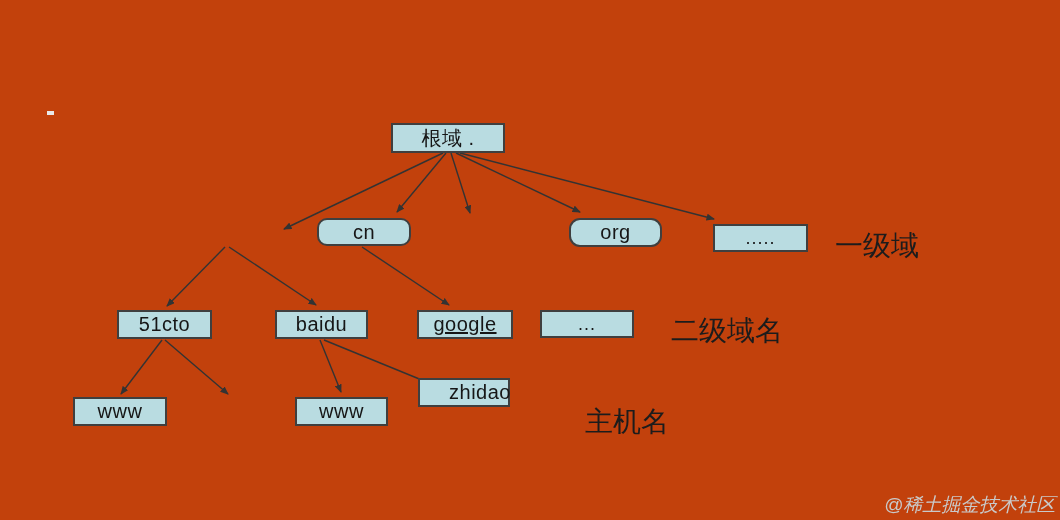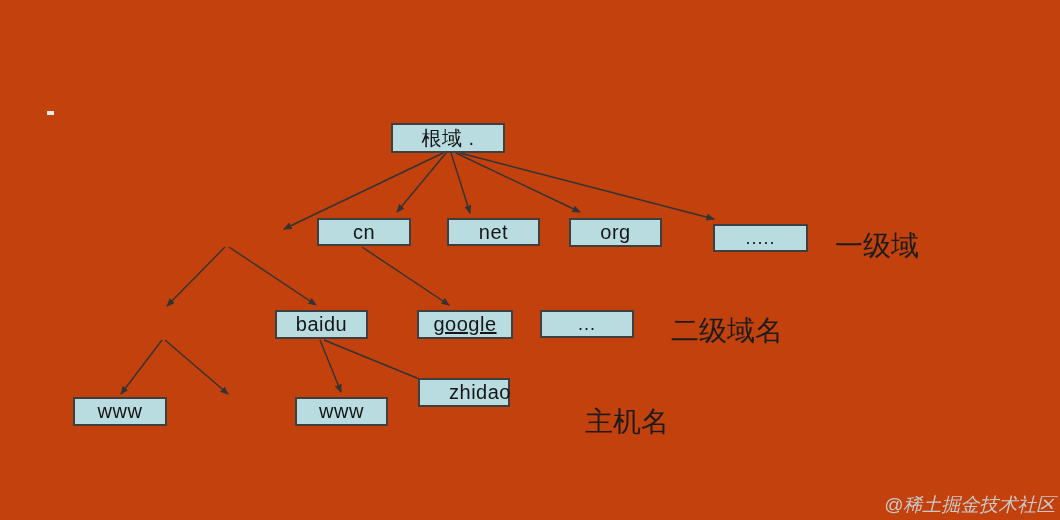--- a/index.html
+++ b/index.html
@@ -79,26 +79,26 @@
       <line x1="162" y1="340" x2="121" y2="394" marker-end="url(#arrow)"></line>
       <line x1="165" y1="340" x2="228" y2="394" marker-end="url(#arrow)"></line>
 
       <line x1="320" y1="340" x2="341" y2="392" marker-end="url(#arrow)"></line>
       <line x1="324" y1="340" x2="456" y2="394" marker-end="url(#arrow)"></line>
     </g>
   </svg>
 
   <div class="node" style="left:391px; top:123px; width:114px; height:30px;">根域 .</div>
 
-  <div class="node" style="left:317px; top:218px; width:94px; height:28px;">cn</div>
-  <div class="node" style="left:447px; top:218px; width:93px; height:28px;">net</div>
-  <div class="node" style="left:569px; top:218px; width:93px; height:29px;">org</div>
+  <div class="node" style="left:317px; top:218px; width:94px; height:28px;border-radius:10px;">cn</div>
+  <div class="node" style="left:569px; top:218px; width:93px; height:29px;border-radius:11px;">org</div>
   <div class="node dots" style="left:713px; top:224px; width:95px; height:28px;">.....</div>
   <div class="lvl-label" style="left:835px; top:227px;">一级域</div>
 
+  <div class="node" style="left:117px; top:310px; width:95px; height:29px;">51cto</div>
   <div class="node" style="left:275px; top:310px; width:93px; height:29px;">baidu</div>
   <div class="node" style="left:417px; top:310px; width:96px; height:29px;text-decoration:underline;">google</div>
   <div class="node dots" style="left:540px; top:310px; width:94px; height:28px;">...</div>
   <div class="lvl-label" style="left:671px; top:312px;">二级域名</div>
 
   <div class="node" style="left:73px; top:397px; width:94px; height:29px;">www</div>
   <div class="node" style="left:295px; top:397px; width:93px; height:29px;">www</div>
   <div class="node" style="left:418px; top:378px; width:92px; height:29px;padding-left:32px;">zhidao</div>
   <div class="lvl-label" style="left:585px; top:403px;">主机名</div>
 

